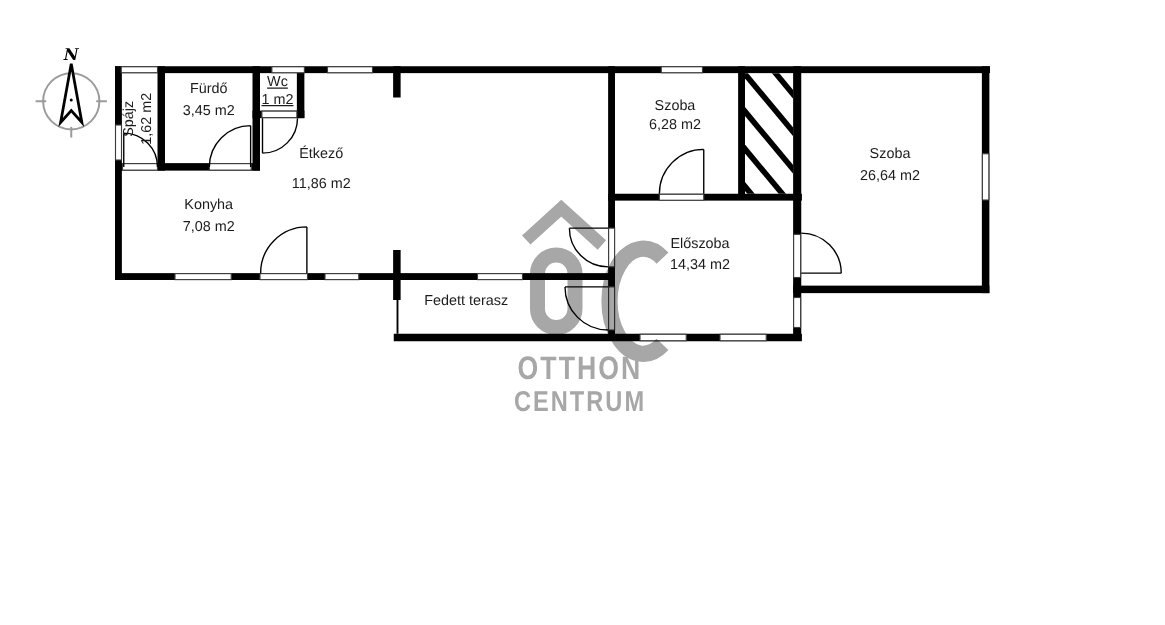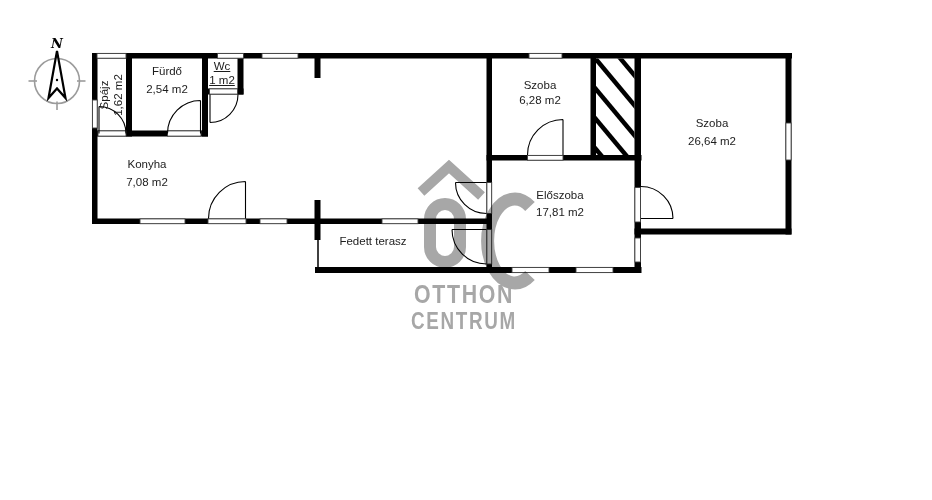--- a/index.html
+++ b/index.html
@@ -10,21 +10,21 @@
   #plan-svg { position:absolute; left:0; top:0; z-index:2; }
   .lbl {
     position:absolute; z-index:3; transform:translateX(-50%);
     text-align:center; white-space:nowrap; color:#1c1c1c;
     font-size:11.5px; line-height:19px;
   }
   .lbl-furdo   { line-height:18px; }
   .lbl-wc      { line-height:14px; }
   .lbl-etkezo  { line-height:24px; }
   .lbl-nappali { line-height:21px; }
-  .lbl-konyha  { line-height:18px; }
+  .lbl-konyha  { line-height:18px;margin-left:20px; }
   .lbl-szoba1  { line-height:15px; }
   .lbl-szoba2  { line-height:18px; }
   .lbl-eloszoba{ line-height:17px; }
   .lbl-terasz  { line-height:14px;text-align:right; }
   .lbl-spajz {
     transform:translate(-50%,-50%) rotate(-90deg);
     line-height:13.5px;
   }
   #watermark {
     position:absolute; inset:0; z-index:4;
@@ -126,43 +126,47 @@
     </g>
   </svg>
 
   <div class="lbl lbl-spajz" style="left:111px; top:95px;">
     <div>Spájz</div>
     <div>1,62 m2</div>
   </div>
 
   <div class="lbl lbl-furdo" style="left:167px; top:62px;">
     <div>Fürdő</div>
-    <div>2,54 m2</div>
+    <div>3,45 m2</div>
   </div>
 
   <div class="lbl lbl-wc" style="left:222px; top:59px;text-decoration:underline;">
     <div>Wc</div>
     <div>1 m2</div>
   </div>
 
+  <div class="lbl lbl-etkezo" style="left:257px; top:111px;">
+    <div>Étkező</div>
+    <div>11,86 m2</div>
+  </div>
 
 
   <div class="lbl lbl-konyha" style="left:147px; top:155px;">
     <div>Konyha</div>
     <div>7,08 m2</div>
   </div>
 
   <div class="lbl lbl-szoba1" style="left:540px; top:78px;">
     <div>Szoba</div>
     <div>6,28 m2</div>
   </div>
 
   <div class="lbl lbl-eloszoba" style="left:560px; top:187px;">
     <div>Előszoba</div>
-    <div>17,81 m2</div>
+    <div>14,34 m2</div>
   </div>
 
   <div class="lbl lbl-szoba2" style="left:712px; top:114px;">
     <div>Szoba</div>
     <div>26,64 m2</div>
   </div>
 
   <div class="lbl lbl-terasz" style="left:373px; top:234px;">
     <div>Fedett terasz</div>
   </div>

